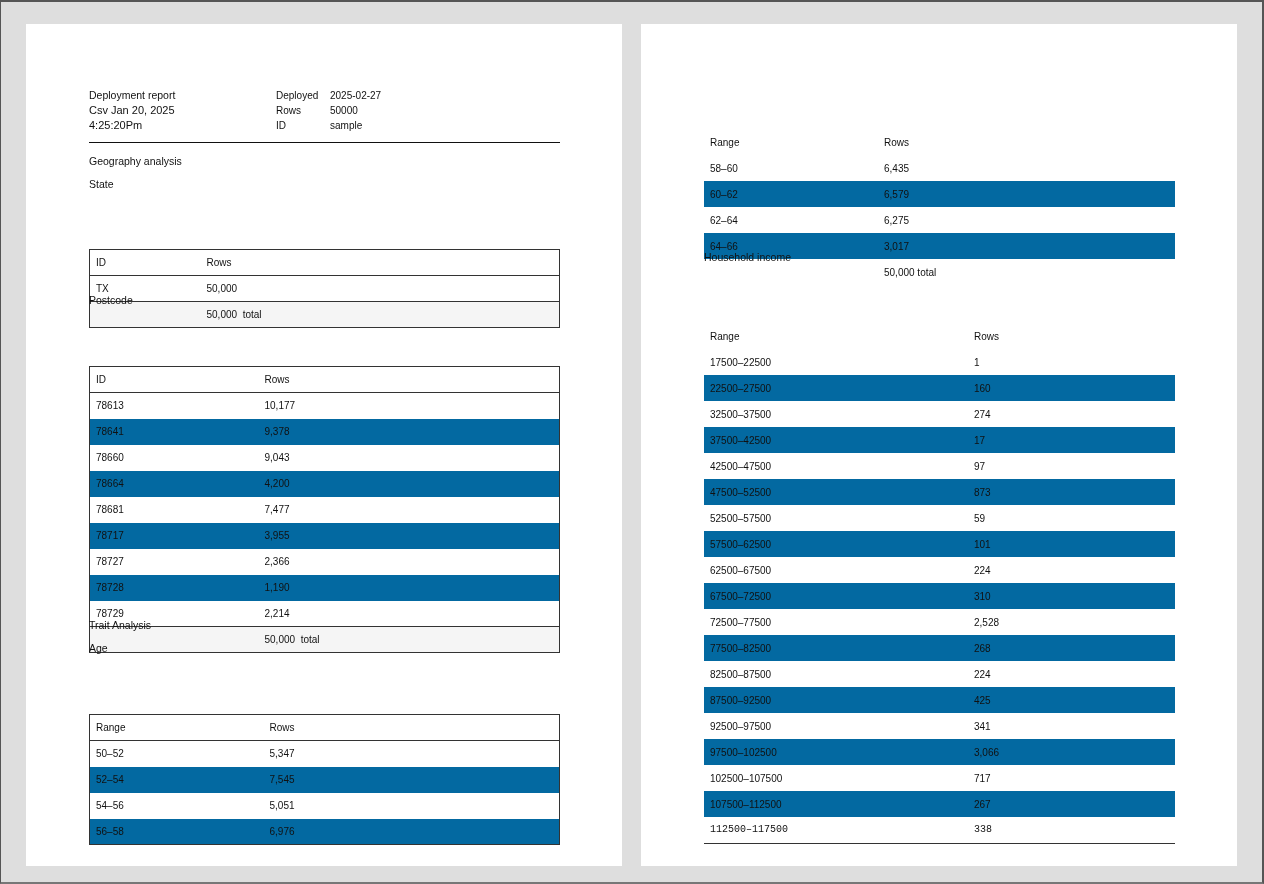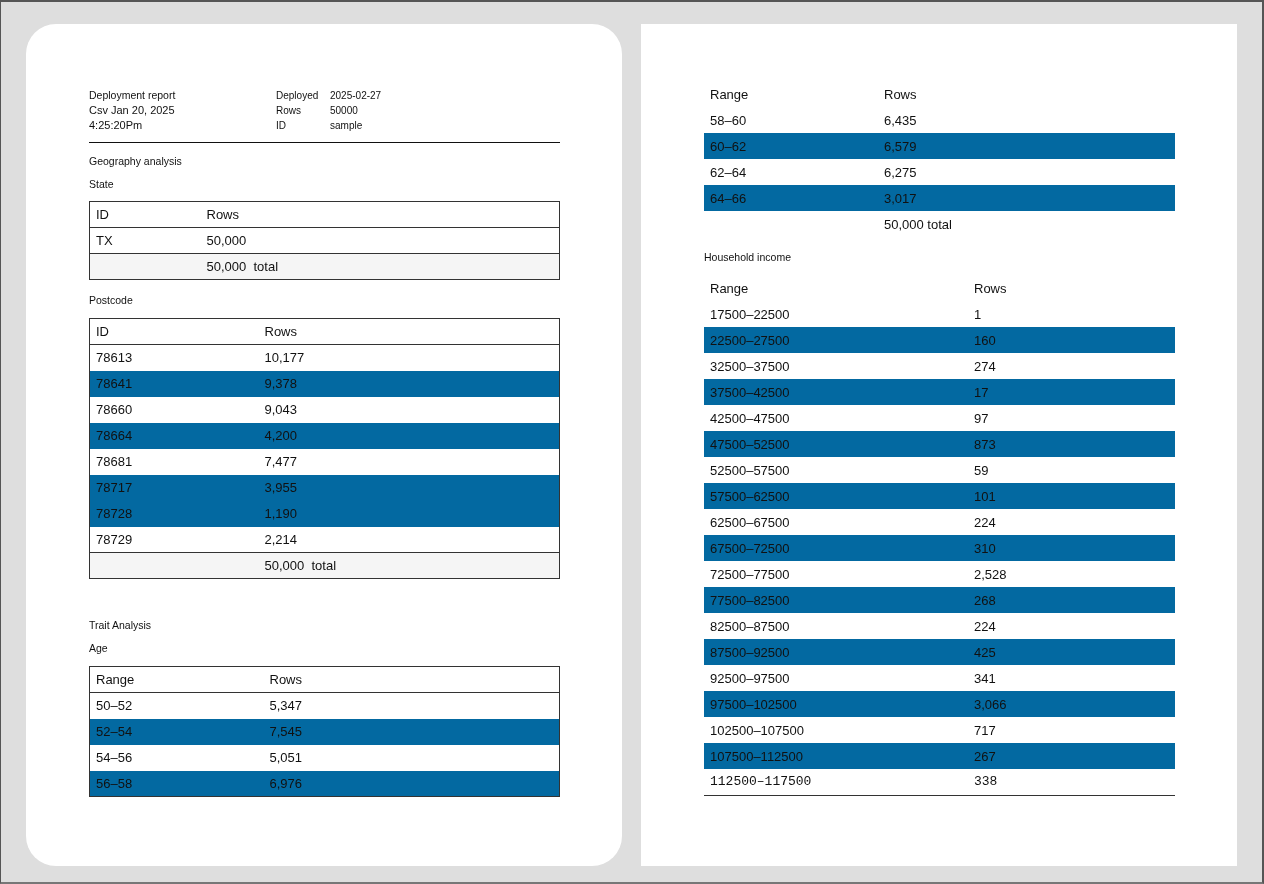--- a/index.html
+++ b/index.html
@@ -15,35 +15,35 @@
       color: #111;
       font-size: 11px;
     }
     .page {
       position: absolute;
       top: 22px;
       width: 596px;
       height: 842px;
       background: #fff;
     }
-    .page.p1 { left: 25px; border-radius: 30px; }
+    .page.p1 { left: 25px; }
     .page.p2 { left: 640px; }
     .content { position: absolute; left: 63px; width: 471px; top: 0; }
 
     .hdr { position: absolute; top: 64px; left: 0; width: 471px; height: 55px; border-bottom: 1px solid #111; }
     .hdr .l { position: absolute; left: 0; top: 0; line-height: 15px; }
     .hdr .l .t1 { font-size: 10.5px; }
     .hdr .l .t2 { font-size: 11px; }
     .hdr .r { position: absolute; left: 187px; top: 0; }
     .hdr .r .kv { display: flex; line-height: 15px; font-size: 10px; }
     .hdr .r .k { width: 54px; }
 
     .h { position: absolute; left: 0; font-size: 10.5px; }
 
-    table { border-collapse: collapse; position: absolute; left: 0; width: 471px; font-size: 13px; }
+    table { border-collapse: collapse; position: absolute; left: 0; width: 471px; font-size: 10px; margin-top: 48px; }
     td { height: 26px; padding: 0 0 0 6px; vertical-align: middle; }
     table.boxed { border: 1px solid #333; }
     table.boxed tr.head td { border-bottom: 1px solid #333; }
     table.boxed tr.total td { border-top: 1px solid #333; background: #f5f5f5; }
     tr.alt td { background: #0369a1; }
     table.open tr.last td { border-bottom: 1px solid #333; font-family: Liberation Mono, monospace; }
   </style>
 </head>
 <body>
 
@@ -116,20 +116,24 @@
             <td>4,200</td>
           </tr>
       <tr>
             <td>78681</td>
             <td>7,477</td>
           </tr>
       <tr class="alt">
             <td>78717</td>
             <td>3,955</td>
           </tr>
+      <tr>
+            <td>78727</td>
+            <td>2,366</td>
+          </tr>
       <tr class="alt">
             <td>78728</td>
             <td>1,190</td>
           </tr>
       <tr>
             <td>78729</td>
             <td>2,214</td>
           </tr>
       <tr class="total">
         <td></td>

